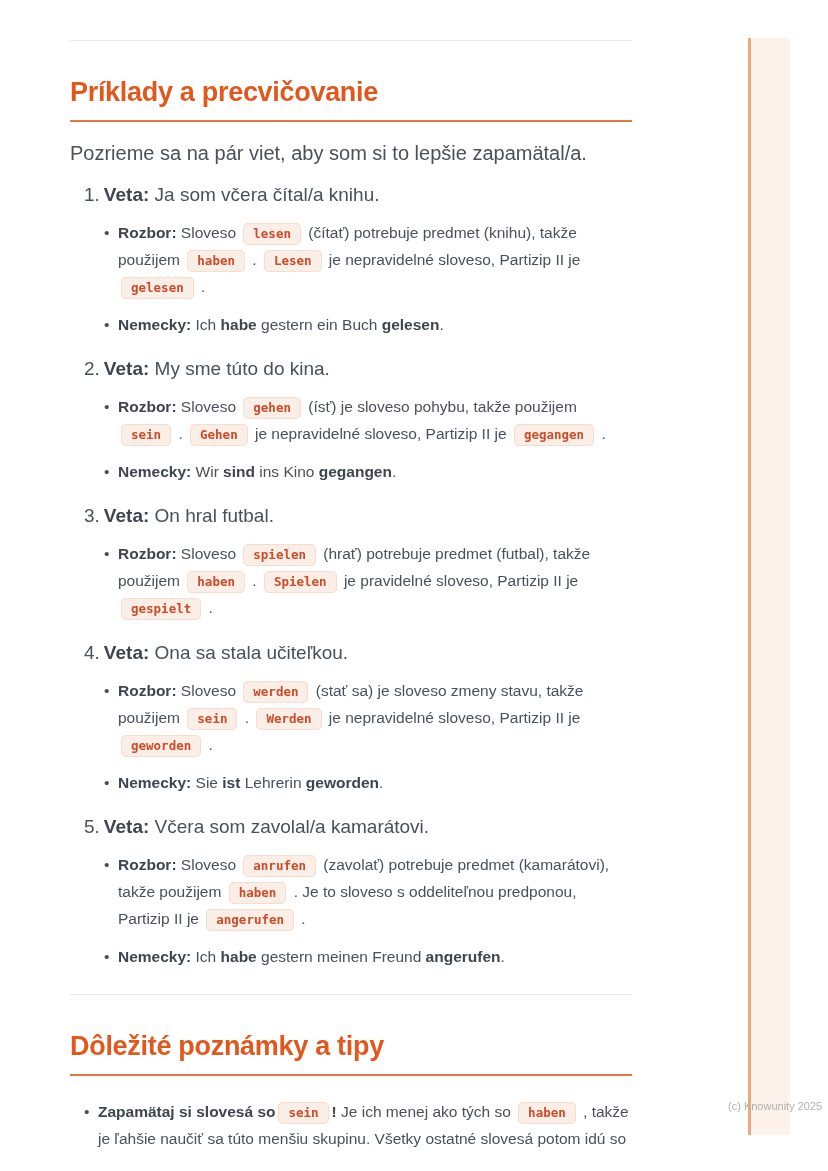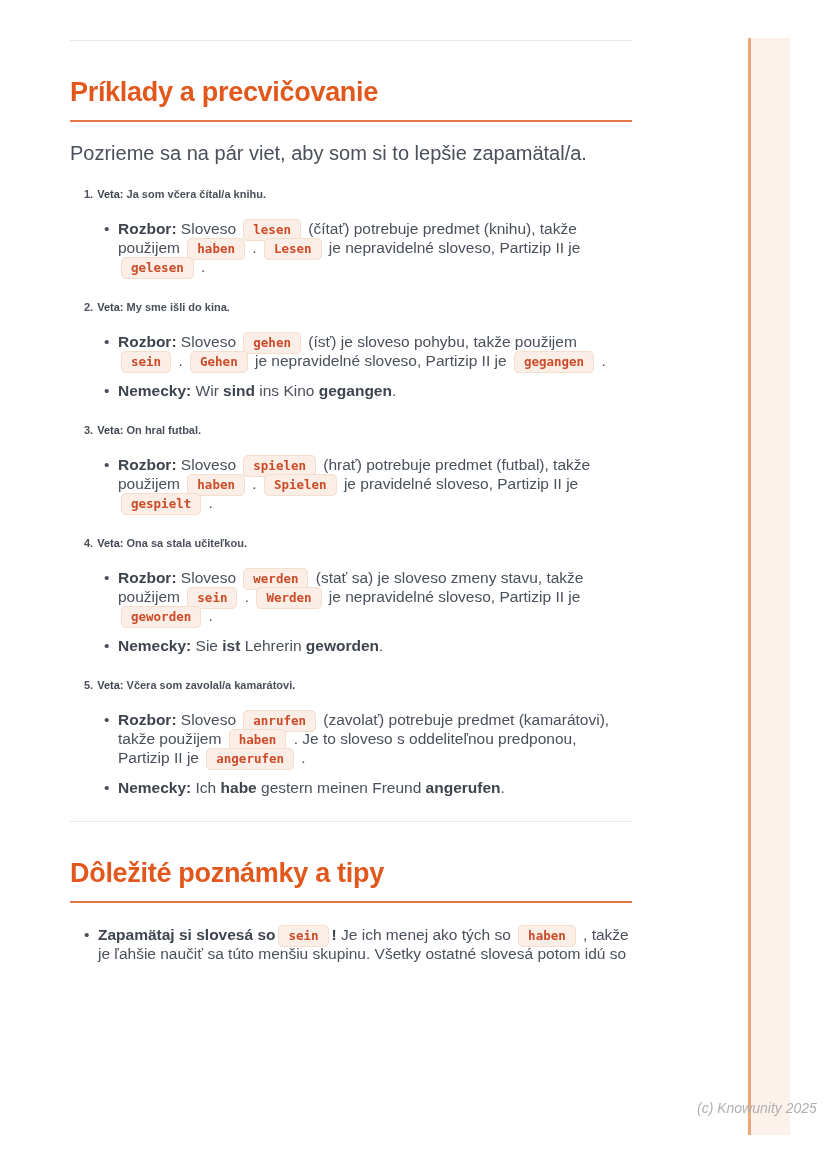--- a/index.html
+++ b/index.html
@@ -42,35 +42,34 @@
     font-size: 20px;
     line-height: 21px;
   }
   ol.examples {
     list-style: none;
     margin-top: 20px;
     padding-left: 14px;
   }
   .list-item { margin-bottom: 20px; }
   .veta-line {
-    font-size: 11px;
+    font-size: 19px;
     line-height: 21px;
     margin-bottom: 15px;
-    font-weight: bold;
   }
   .veta-line .num { margin-right: 4px; }
   .veta-line strong { color: #3F454E; }
   ul.sub-list {
     list-style: none;
     padding-left: 34px;
   }
   .sub-item {
     position: relative;
     font-size: 15.5px;
-    line-height: 18px;
+    line-height: 26px;
     margin-bottom: 11px;
   }
   .sub-item::before {
     content: "\2022";
     position: absolute;
     left: -14px;
     top: 0;
     color: #4A505A;
   }
   .sub-item strong, .run-bold { font-weight: 700; color: #3F454E; }
@@ -101,27 +100,26 @@
     left: 748px;
     top: 38px;
     width: 42px;
     height: 1097px;
     background: #FCF2EB;
     border-left: 3px solid #EBA87C;
     z-index: 1;
   }
   .credit {
     position: absolute;
-    left: 697px;
+    left: 728px;
     top: 1100px;
-    font-size: 14px;
+    font-size: 11px;
     color: #B3AFAC;
     z-index: 2;
     white-space: nowrap;
-    font-style: italic;
   }
 </style>
 </head>
 <body>
 
 <div class="page">
 
   <div class="content">
 
     <hr class="top-divider">
@@ -133,27 +131,28 @@
 
     <ol class="examples">
 
       <li class="list-item">
         <div class="veta-line">
           <span class="num">1.</span><strong>Veta:</strong>
           <span>Ja som včera čítal/a knihu.</span>
         </div>
         <ul class="sub-list">
           <li class="sub-item"><strong>Rozbor:</strong><span><span class="run-text"> Sloveso </span><span class="run-code">lesen</span><span class="run-text"> (čítať) potrebuje predmet (knihu), takže použijem </span><span class="run-code">haben</span><span class="run-text"> . </span><span class="run-code">Lesen</span><span class="run-text"> je nepravidelné sloveso, Partizip II je </span><span class="run-code">gelesen</span><span class="run-text"> .</span></span></li>
+          <li class="sub-item"><strong>Nemecky:</strong><span><span class="run-text"> Ich </span><span class="run-bold">habe</span><span class="run-text"> gestern ein Buch </span><span class="run-bold">gelesen</span><span class="run-text">.</span></span></li>
         </ul>
       </li>
 
       <li class="list-item">
         <div class="veta-line">
           <span class="num">2.</span><strong>Veta:</strong>
-          <span>My sme išli do kina.</span>
+          <span>My sme túto do kina.</span>
         </div>
         <ul class="sub-list">
           <li class="sub-item"><strong>Rozbor:</strong><span><span class="run-text"> Sloveso </span><span class="run-code">gehen</span><span class="run-text"> (ísť) je sloveso pohybu, takže použijem </span><span class="run-code">sein</span><span class="run-text"> . </span><span class="run-code">Gehen</span><span class="run-text"> je nepravidelné sloveso, Partizip II je </span><span class="run-code">gegangen</span><span class="run-text"> .</span></span></li>
           <li class="sub-item"><strong>Nemecky:</strong><span><span class="run-text"> Wir </span><span class="run-bold">sind</span><span class="run-text"> ins Kino </span><span class="run-bold">gegangen</span><span class="run-text">.</span></span></li>
         </ul>
       </li>
 
       <li class="list-item">
         <div class="veta-line">
           <span class="num">3.</span><strong>Veta:</strong>

